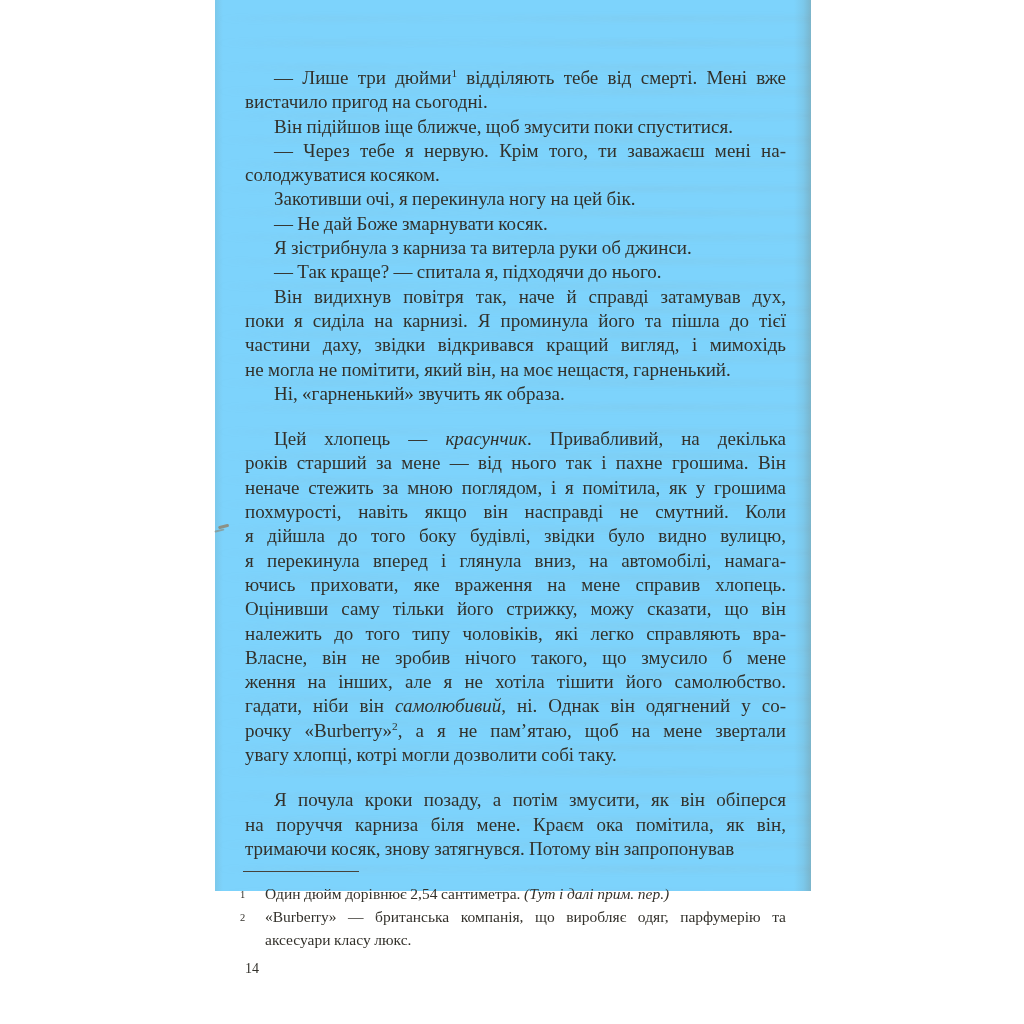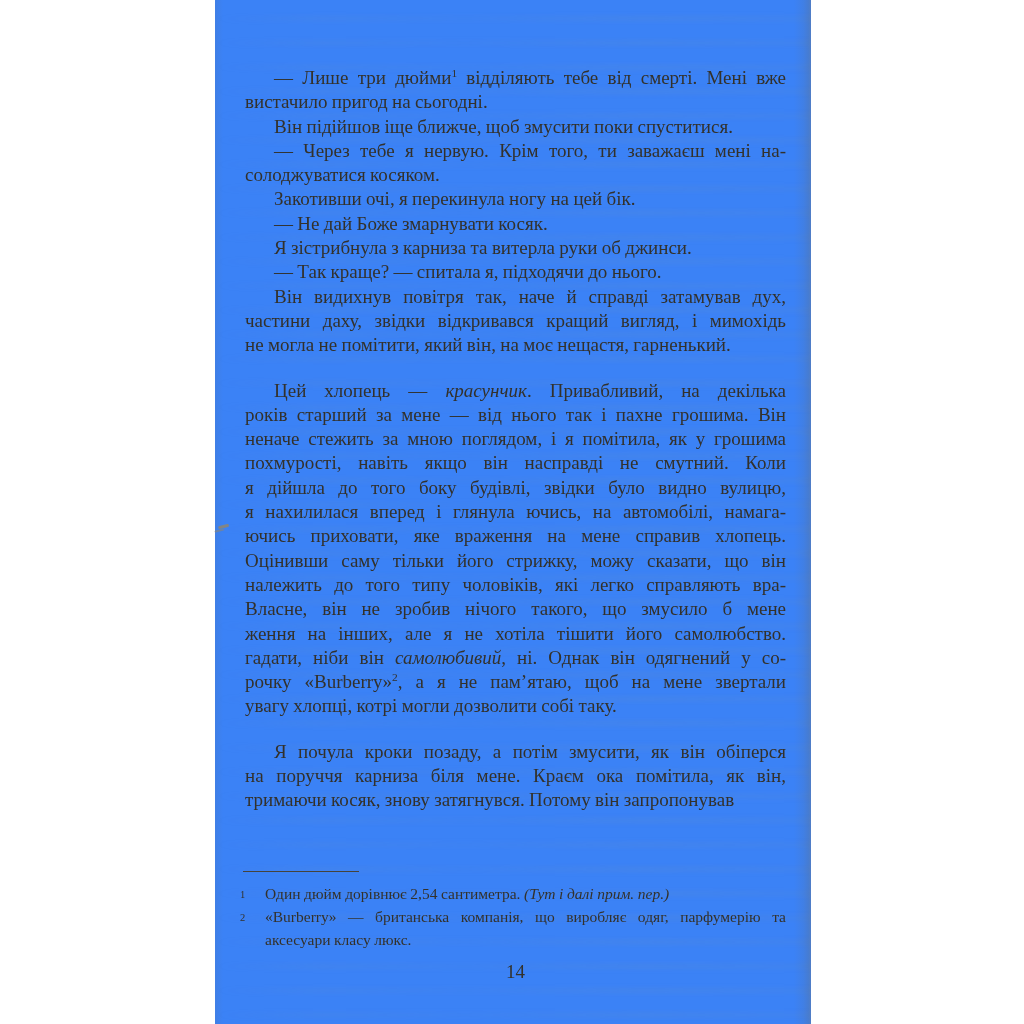--- a/index.html
+++ b/index.html
@@ -3,22 +3,22 @@
 <meta charset="utf-8">
 <style>
   html,body{margin:0;padding:0;}
   body{
     width:1024px;height:1024px;position:relative;
     background:#ffffff;overflow:hidden;
     font-family:"Liberation Serif","DejaVu Serif",serif;
   }
   .stage{position:absolute;inset:0;}
   .page{
-    position:absolute;left:215px;top:0;width:596px;height:1024px;
-    background:#3b82f6;
+    position:absolute;left:215px;top:0;width:596px;height:891px;
+    background:#7dd3fc;
   }
   .page::before{ 
     content:"";position:absolute;left:0;top:0;bottom:0;width:8px;
     background:linear-gradient(to right, rgba(110,103,82,0.10), rgba(110,103,82,0));
     pointer-events:none;
   }
   .page::after{ 
     content:"";position:absolute;right:0;top:0;bottom:0;width:17px;
     background:linear-gradient(to right, rgba(110,103,82,0) 0%, rgba(110,103,82,0.10) 55%, rgba(110,103,82,0.22) 85%, rgba(125,117,96,0.32) 100%);
     pointer-events:none;
@@ -61,21 +61,21 @@
   .footnotes{
     position:absolute;left:50px;top:882px;width:521px;
     color:#33312b;font-size:15.5px;line-height:23px;word-spacing:-0.3px;
   }
   .fn{position:relative;}
   .fn-marker{
     position:absolute;left:-25px;top:1px;font-size:10.5px;color:#33312b;
   }
   .page-number{
     position:absolute;left:30px;top:961px;width:541px;
-    text-align:center;font-size:19px;color:#33312b;
+    text-align:left;font-size:14px;color:#33312b;
   }
 </style>
 </head>
 <body>
 
 <div class="stage">
   <div class="page">
     <div class="bleed"></div>
     <div class="pencil-mark"></div>
     <div class="textcol">
@@ -97,30 +97,34 @@
           <div class="line first last">— Не дай Боже змарнувати косяк.</div>
         </div>
         <div class="para">
           <div class="line first last">Я зістрибнула з карниза та витерла руки об джинси.</div>
         </div>
         <div class="para">
           <div class="line first last">— Так краще? — спитала я, підходячи до нього.</div>
         </div>
         <div class="para">
           <div class="line first">Він видихнув повітря так, наче й справді затамував дух,</div>
+          <div class="line">поки я сиділа на карнизі. Я проминула його та пішла до тієї</div>
           <div class="line">частини даху, звідки відкривався кращий вигляд, і мимохідь</div>
           <div class="line last">не могла не помітити, який він, на моє нещастя, гарненький.</div>
+        </div>
+        <div class="para">
+          <div class="line first last">Ні, «гарненький» звучить як образа.</div>
         </div>
         <div class="para space">
           <div class="line first">Цей хлопець — <i>красунчик</i>. Привабливий, на декілька</div>
           <div class="line">років старший за мене — від нього так і пахне грошима. Він</div>
           <div class="line">неначе стежить за мною поглядом, і я помітила, як у грошима</div>
           <div class="line">похмурості, навіть якщо він насправді не смутний. Коли</div>
           <div class="line">я дійшла до того боку будівлі, звідки було видно вулицю,</div>
-          <div class="line">я нахилилася вперед і глянула ючись, на автомобілі, намага-</div>
+          <div class="line">я перекинула вперед і глянула вниз, на автомобілі, намага-</div>
           <div class="line">ючись приховати, яке враження на мене справив хлопець.</div>
           <div class="line">Оцінивши саму тільки його стрижку, можу сказати, що він</div>
           <div class="line">належить до того типу чоловіків, які легко справляють вра-</div>
           <div class="line">Власне, він не зробив нічого такого, що змусило б мене</div>
           <div class="line">ження на інших, але я не хотіла тішити його самолюбство.</div>
           <div class="line">гадати, ніби він <i>самолюбивий</i>, ні. Однак він одягнений у со-</div>
           <div class="line">рочку «Burberry»<sup>2</sup>, а я не пам’ятаю, щоб на мене звертали</div>
           <div class="line last">увагу хлопці, котрі могли дозволити собі таку.</div>
         </div>
         <div class="para space">

